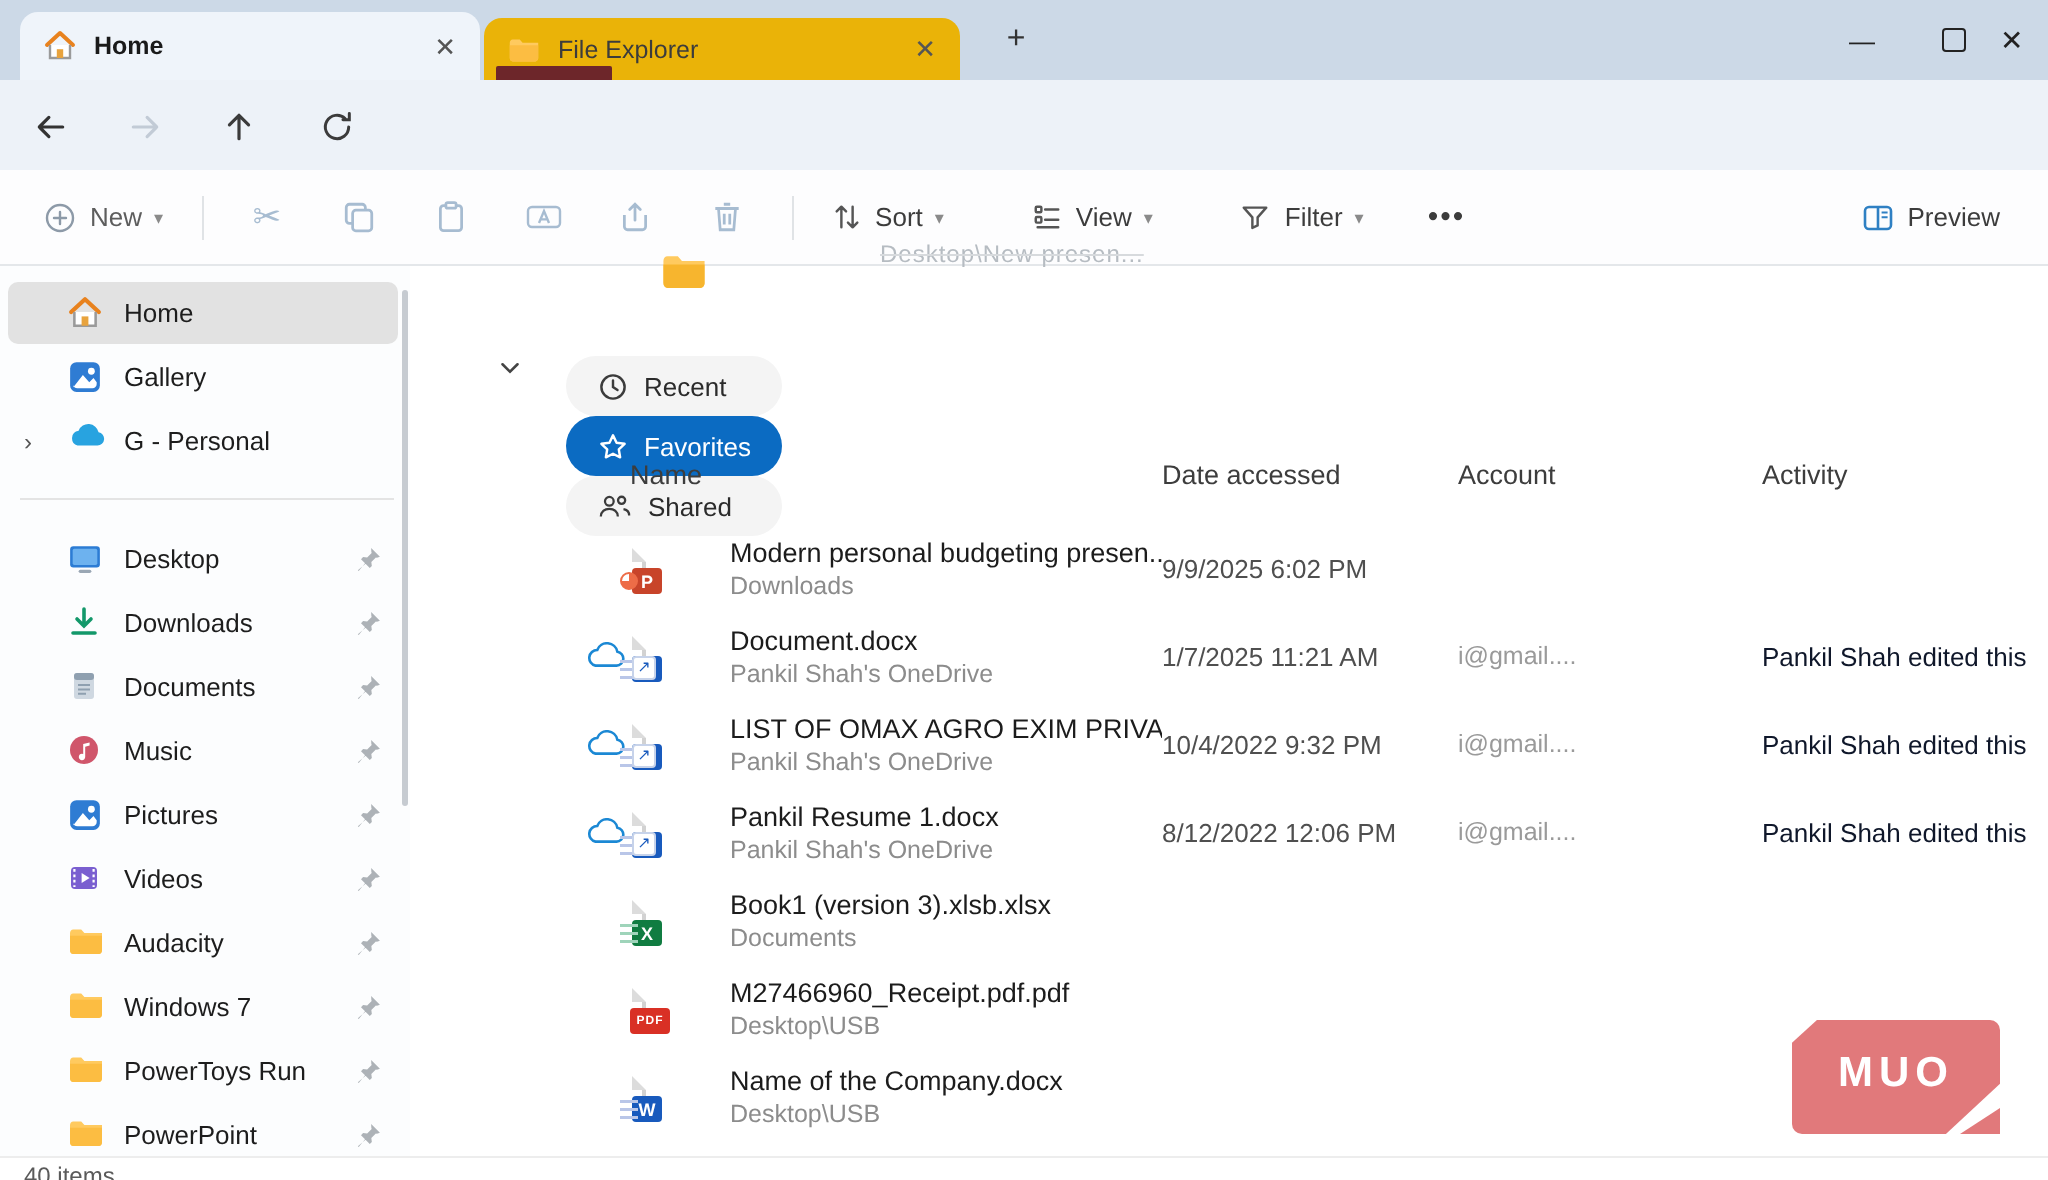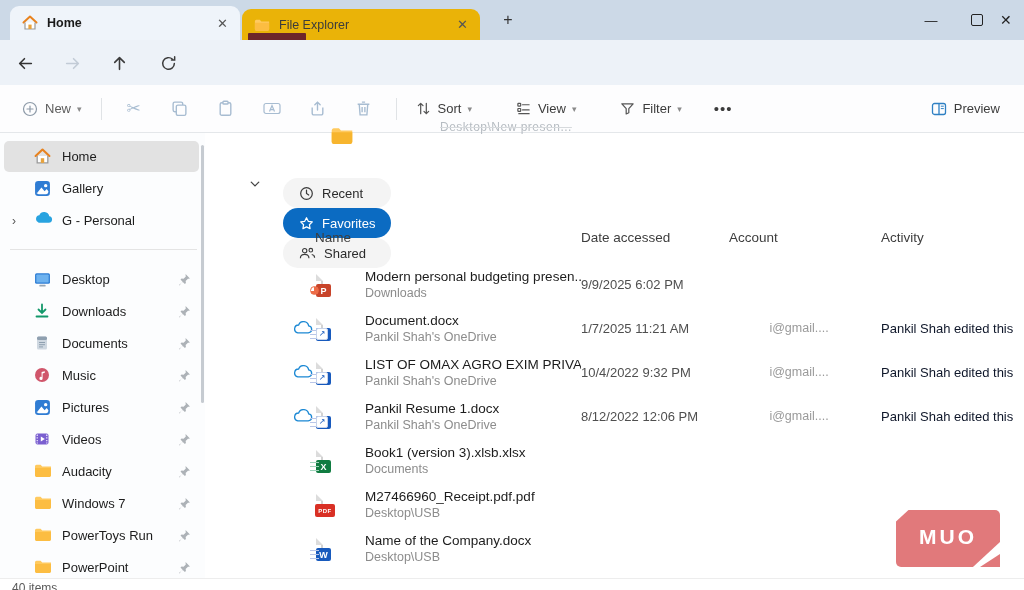--- a/index.html
+++ b/index.html
@@ -78,21 +78,21 @@
   .pill.active{background:#0b6bc2;color:#fff}
 
   .hdr{display:grid;grid-template-columns:30px 266px 148px 152px 1fr;padding-left:80px;height:26px;align-items:center;
        margin-top:16px;font-size:13.5px;color:#3d3d3d}
   .rows{margin-top:12px}
   .row{display:grid;grid-template-columns:36px 44px 216px 148px 152px 1fr;padding-left:80px;height:44px;align-items:center}
   .cell-cloud{display:flex;justify-content:center}
   .namecell .fname{font-size:13.5px;color:#1c1c1c;white-space:nowrap;overflow:hidden}
   .namecell .floc{font-size:12.5px;color:#8c8c8c;margin-top:2px;white-space:nowrap}
   .cell-date{font-size:13px;color:#4f4f4f}
-  .cell-account{font-size:12.5px;color:#9a9a9a;text-align:center;padding-right:12px}
+  .cell-account{font-size:12.5px;color:#9a9a9a;text-align:left;padding-right:12px}
   .cell-activity{font-size:13px;color:#0f172a}
 
   
   .ficon{position:relative;width:25px;height:31px;background:#fff;border:1px solid #d2d2d2;border-radius:2px}
   .ficon .fold{position:absolute;top:-1px;right:-1px;width:0;height:0;
                border-style:solid;border-width:0 7px 7px 0;border-color:#fff #fff #dcdcdc #dcdcdc}
   .ficon .badge{position:absolute;left:-6px;top:9px;height:13px;min-width:13px;padding:0 1px;border-radius:2px;
                 color:#fff;font-size:9px;font-weight:700;display:flex;align-items:center;justify-content:center}
   .ficon.ft-pdf .badge{font-size:6px;min-width:18px;left:-7px;letter-spacing:.5px}
   .ficon .flines{position:absolute;right:3px;top:11px;width:9px;height:11px;

